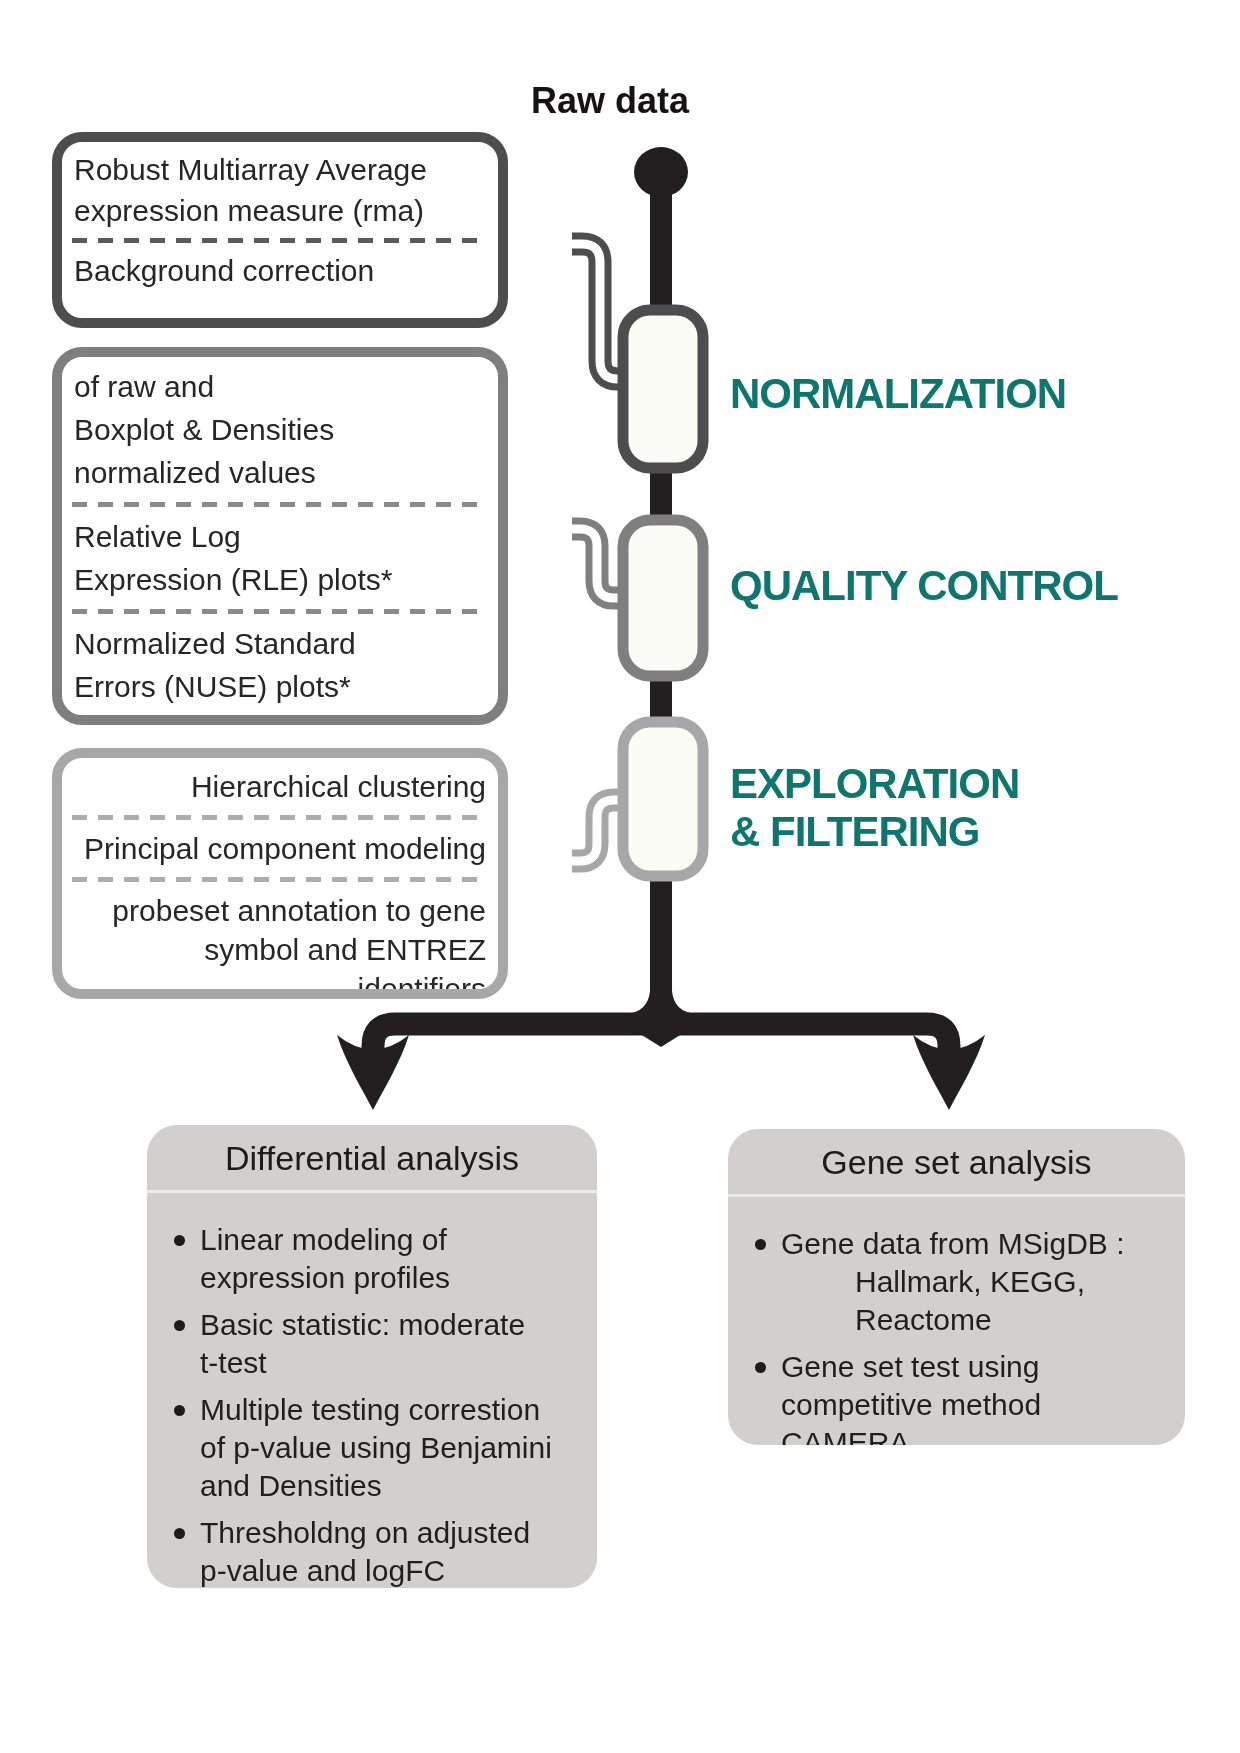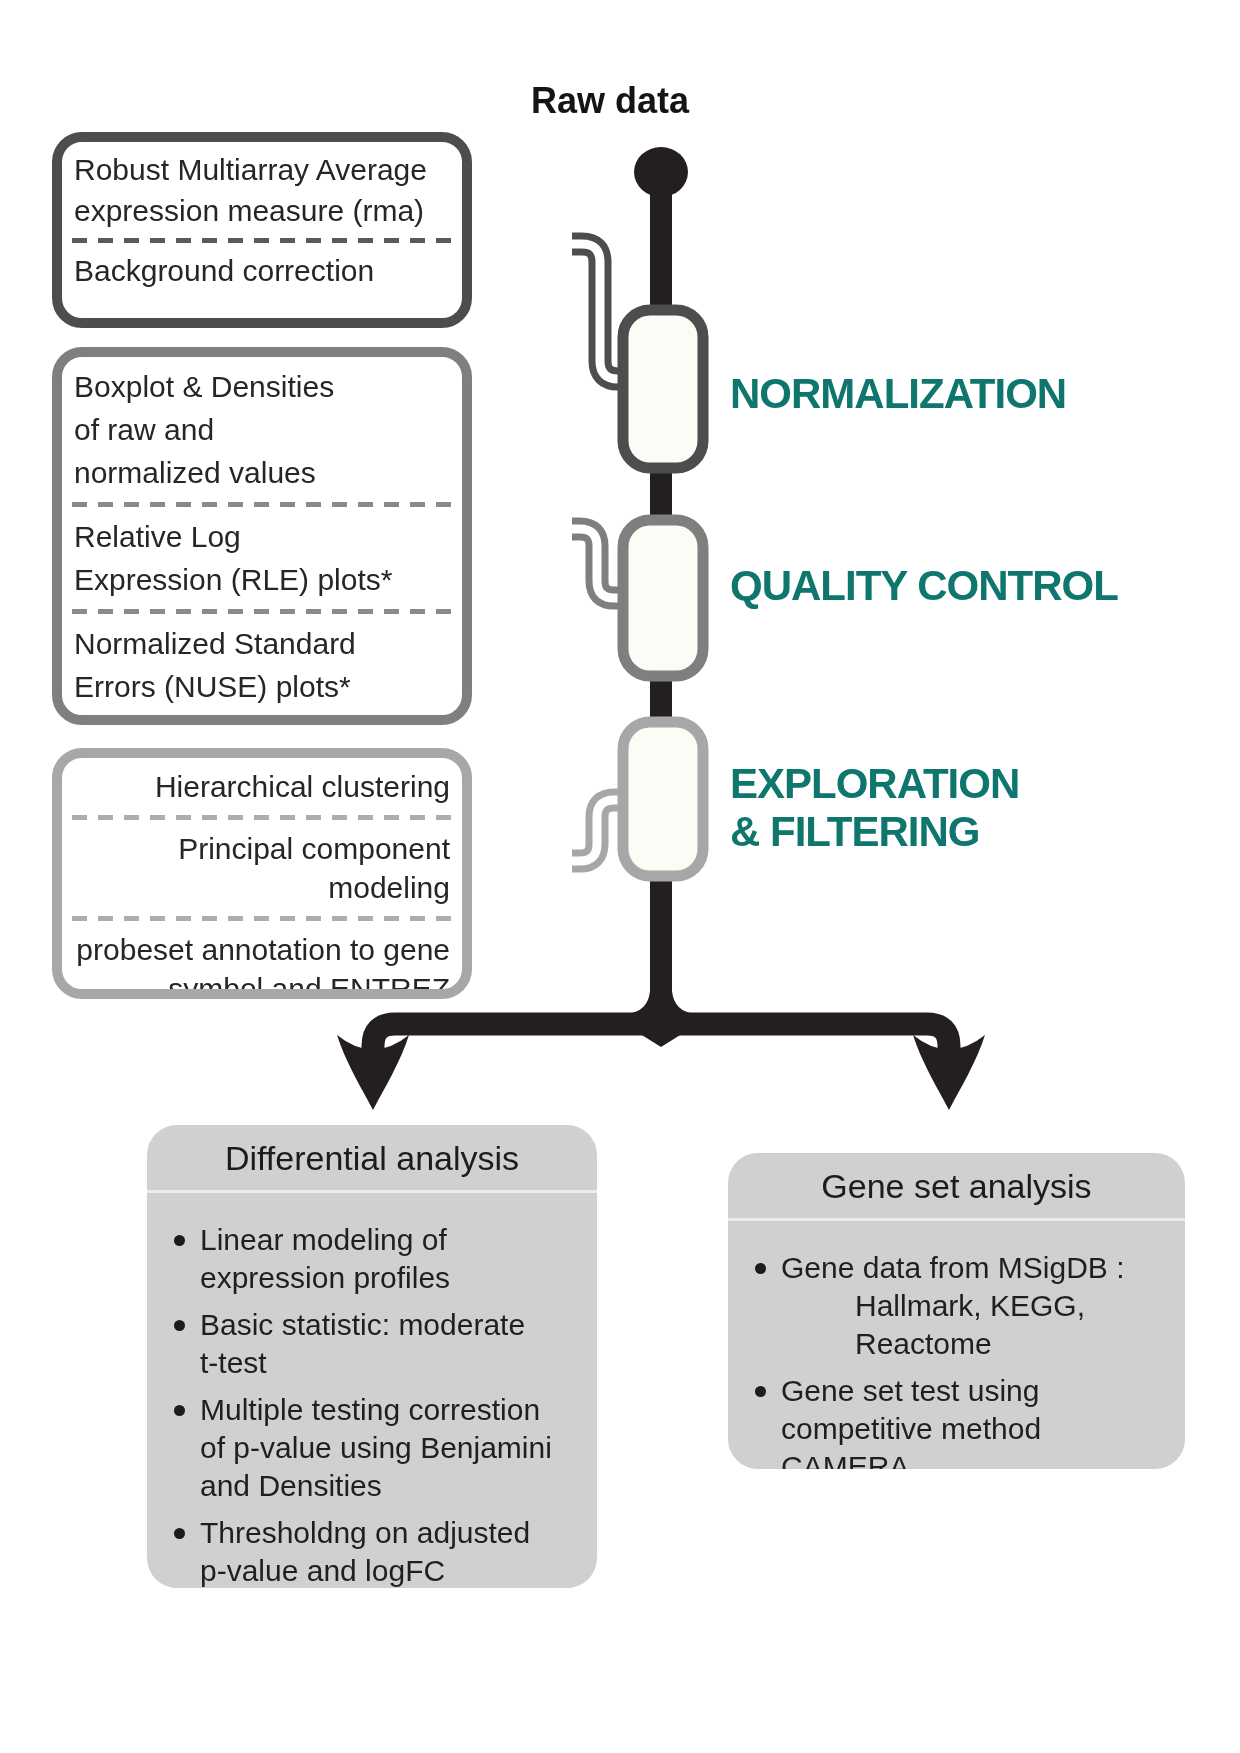--- a/index.html
+++ b/index.html
@@ -8,21 +8,21 @@
   .abs{position:absolute;}
 
   
   #raw-data{left:531px;top:80px;width:260px;text-align:left;
             font-size:36px;font-weight:bold;color:#161314;letter-spacing:0px;}
 
   
   #spine{left:0;top:0;width:1240px;height:1753px;z-index:1;}
 
   
-  .pbox{left:52px;width:420px;background:#ffffff;border-radius:30px;box-sizing:border-box;
+  .pbox{left:52px;width:456px;background:#ffffff;border-radius:30px;box-sizing:border-box;
         z-index:2;font-size:30px;line-height:41px;color:#262626;padding:0 6px;overflow:hidden;}
   #pbox-1{top:132px;height:196px;border:10px solid #4d4d4d;}
   #pbox-2{top:347px;height:378px;border:10px solid #7f7f7f;line-height:43px;}
   #pbox-3{top:748px;height:251px;border:10px solid #a7a7a7;line-height:39px;}
   .psec{padding:8px 6px;}
   #pbox-1 .psec{padding:7px 6px;}
   #pbox-3 .psec{padding:9px 6px;text-align:right;}
   .line{display:block;}
   .divider{height:5px;margin:0 4px;}
   #pbox-1 .divider{background:repeating-linear-gradient(90deg,#5a5a5a 0 15px,transparent 15px 26px);}
@@ -32,21 +32,21 @@
   
   .stage-label{left:730px;font-size:42px;font-weight:bold;color:#0f766e;
                letter-spacing:-1px;line-height:48px;white-space:nowrap;z-index:2;}
   #stage-label-1{top:370px;}
   #stage-label-2{top:562px;}
   #stage-label-3{top:760px;}
 
   
   .panel{background:#d1d0ce;border-radius:30px;box-sizing:border-box;z-index:2;overflow:hidden;}
   #panel-left{left:147px;top:1125px;width:450px;height:463px;}
-  #panel-right{left:728px;top:1129px;width:457px;height:316px;margin-top:24px;}
+  #panel-right{left:728px;top:1129px;width:457px;height:316px;}
   .panel-title{text-align:center;font-size:34px;color:#1c1c1c;padding:14px 0 12px 0;}
   .panel-sep{height:3px;background:#ebebe9;}
   .bullets{padding:28px 14px 0 27px;margin:0;}
   .bullet-item{display:flex;align-items:flex-start;margin-bottom:9px;
                font-size:30px;line-height:38px;color:#1f1f1f;}
   .bullet-dot{flex:0 0 11px;width:11px;height:11px;border-radius:50%;background:#1c1c1c;
               margin:14px 15px 0 0;}
   .indent{margin-left:74px;}
 </style>
 </head>
@@ -106,22 +106,22 @@
       <span class="line">expression measure (rma)</span>
     </div>
     <div class="divider"></div>
     <div class="psec">
       <span class="line">Background correction</span>
     </div>
   </div>
 
   <div id="pbox-2" class="abs pbox">
     <div class="psec">
+      <span class="line">of raw and</span>
       <span class="line">Boxplot &amp; Densities</span>
-      <span class="line">of raw and</span>
       <span class="line">normalized values</span>
     </div>
     <div class="divider"></div>
     <div class="psec">
       <span class="line">Relative Log</span>
       <span class="line">Expression (RLE) plots*</span>
     </div>
     <div class="divider"></div>
     <div class="psec">
       <span class="line">Normalized Standard</span>

